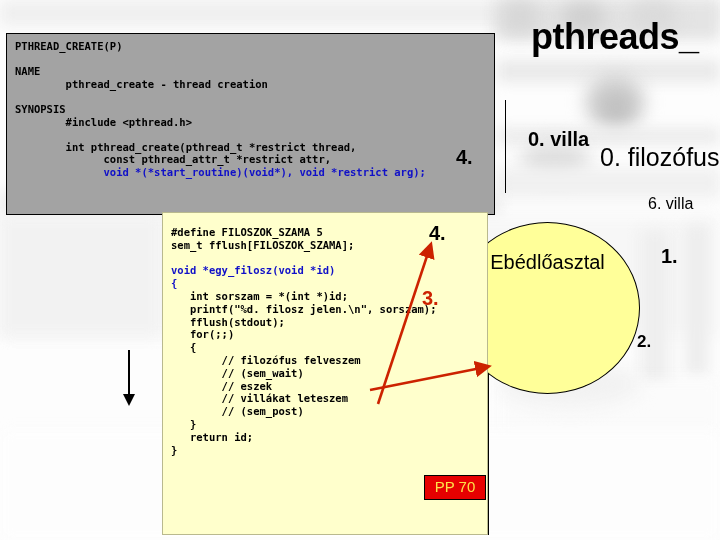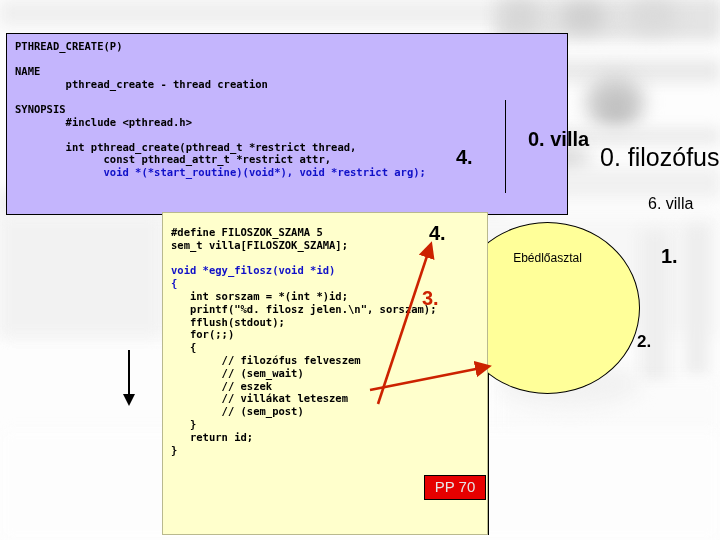--- a/index.html
+++ b/index.html
@@ -11,62 +11,62 @@
   #stage{position:absolute;left:0;top:0;width:720px;height:540px;overflow:hidden;}
 
   
   .bg{position:absolute;left:0;top:0;width:720px;height:540px;
       background:#fdfdfd;}
   .bg .blob{position:absolute;border-radius:50%;filter:blur(9px);}
   .bg .bar{position:absolute;filter:blur(7px);}
 
   
   .manpage{
-    position:absolute;left:6px;top:33px;width:562px;height:182px;
-    background:#c4b5fd;border:1.5px solid #000000;box-sizing:border-box;
+    position:absolute;left:6px;top:33px;width:489px;height:182px;
+    background:#a3a3a3;border:1.5px solid #000000;box-sizing:border-box;
     font-family:"DejaVu Sans Mono","Liberation Mono",monospace;
     font-weight:bold;font-size:10.5px;line-height:12.6px;color:#000000;
     padding:6px 0 0 8px;white-space:pre;overflow:hidden;
   }
   .manpage .blue{color:#1010c8;}
 
   
   .codebox{
     position:absolute;left:162px;top:212px;width:326px;height:323px;
     background:#ffffcc;border:1px solid #b9b98e;box-sizing:border-box;
     font-family:"DejaVu Sans Mono","Liberation Mono",monospace;
     font-weight:bold;font-size:10.5px;line-height:12.8px;color:#000000;
     padding:13px 0 0 8px;white-space:pre;overflow:hidden;
   }
   .codebox .blue{color:#1010c8;}
 
   
   .ppbadge{
     position:absolute;left:424px;top:475px;width:62px;height:25px;
     background:#e60000;border:1.5px solid #000000;box-sizing:border-box;
-    color:#e5e5e5;font-family:"Liberation Sans",sans-serif;
+    color:#fde047;font-family:"Liberation Sans",sans-serif;
     font-size:15px;font-weight:400;line-height:22px;text-align:center;
   }
 
   
   .title{
     position:absolute;left:531px;top:16px;
     font-size:36px;font-weight:bold;color:#000000;
     letter-spacing:-0.5px;white-space:nowrap;
   }
 
   
   .circle{
     position:absolute;left:455px;top:222px;width:185px;height:172px;
     border-radius:50%;background:#ffff99;border:1px solid #000000;
     box-sizing:border-box;
   }
   .circle-label{
     position:absolute;left:455px;top:251px;width:185px;
-    text-align:center;font-size:12px;color:#000000;white-space:nowrap;
+    text-align:center;font-size:20px;color:#000000;white-space:nowrap;
   }
 
   
   .lbl{position:absolute;color:#000000;white-space:nowrap;}
   .lbl b{font-weight:bold;}
 
   .villa0{left:528px;top:128px;font-size:20px;}
   .filo0 {left:600px;top:143px;font-size:25px;}
   .villa1{left:648px;top:195px;font-size:16px;}
   .num1  {left:661px;top:245px;font-size:20px;font-weight:bold;}
@@ -132,37 +132,38 @@
 
 <span>SYNOPSIS</span>
 <span>        #include &lt;pthread.h&gt;</span>
 
 <span>        int pthread_create(pthread_t *restrict thread,</span>
 <span>              const pthread_attr_t *restrict attr,</span>
 <span class="blue">              void *(*start_routine)(void*), void *restrict arg);</span></div>
 
   <div class="num4m">4.</div>
 
+  <div class="title">pthreads_</div>
 
   <div class="lbl villa0"><b>0. villa</b></div>
   <div class="lbl filo0">0. filozófus</div>
   <div class="lbl villa1">6. villa</div>
   <div class="lbl num1">1.</div>
   <div class="lbl num2a">2.</div>
   <div class="lbl num2b">2.</div>
   <div class="lbl num3r">3.</div>
 
   <div class="vline vline1"></div>
   <div class="vline vline2"></div>
 
   <div class="circle"></div>
   <div class="circle-label">Ebédlőasztal</div>
 
   <div class="codebox"><span>#define FILOSZOK_SZAMA 5</span>
-<span>sem_t villa[FILOSZOK_SZAMA];</span>
+<span>sem_t fflush[FILOSZOK_SZAMA];</span>
 
 <span class="blue">void *egy_filosz(void *id)</span>
 <span class="blue">{</span>
 <span>   int sorszam = *(int *)id;</span>
 <span>   printf("%d. filosz jelen.\n", sorszam);</span>
 <span>   fflush(stdout);</span>
 <span>   for(;;)</span>
 <span>   {</span>
 <span>        // filozófus felveszem</span>
 <span>        // (sem_wait)</span>

